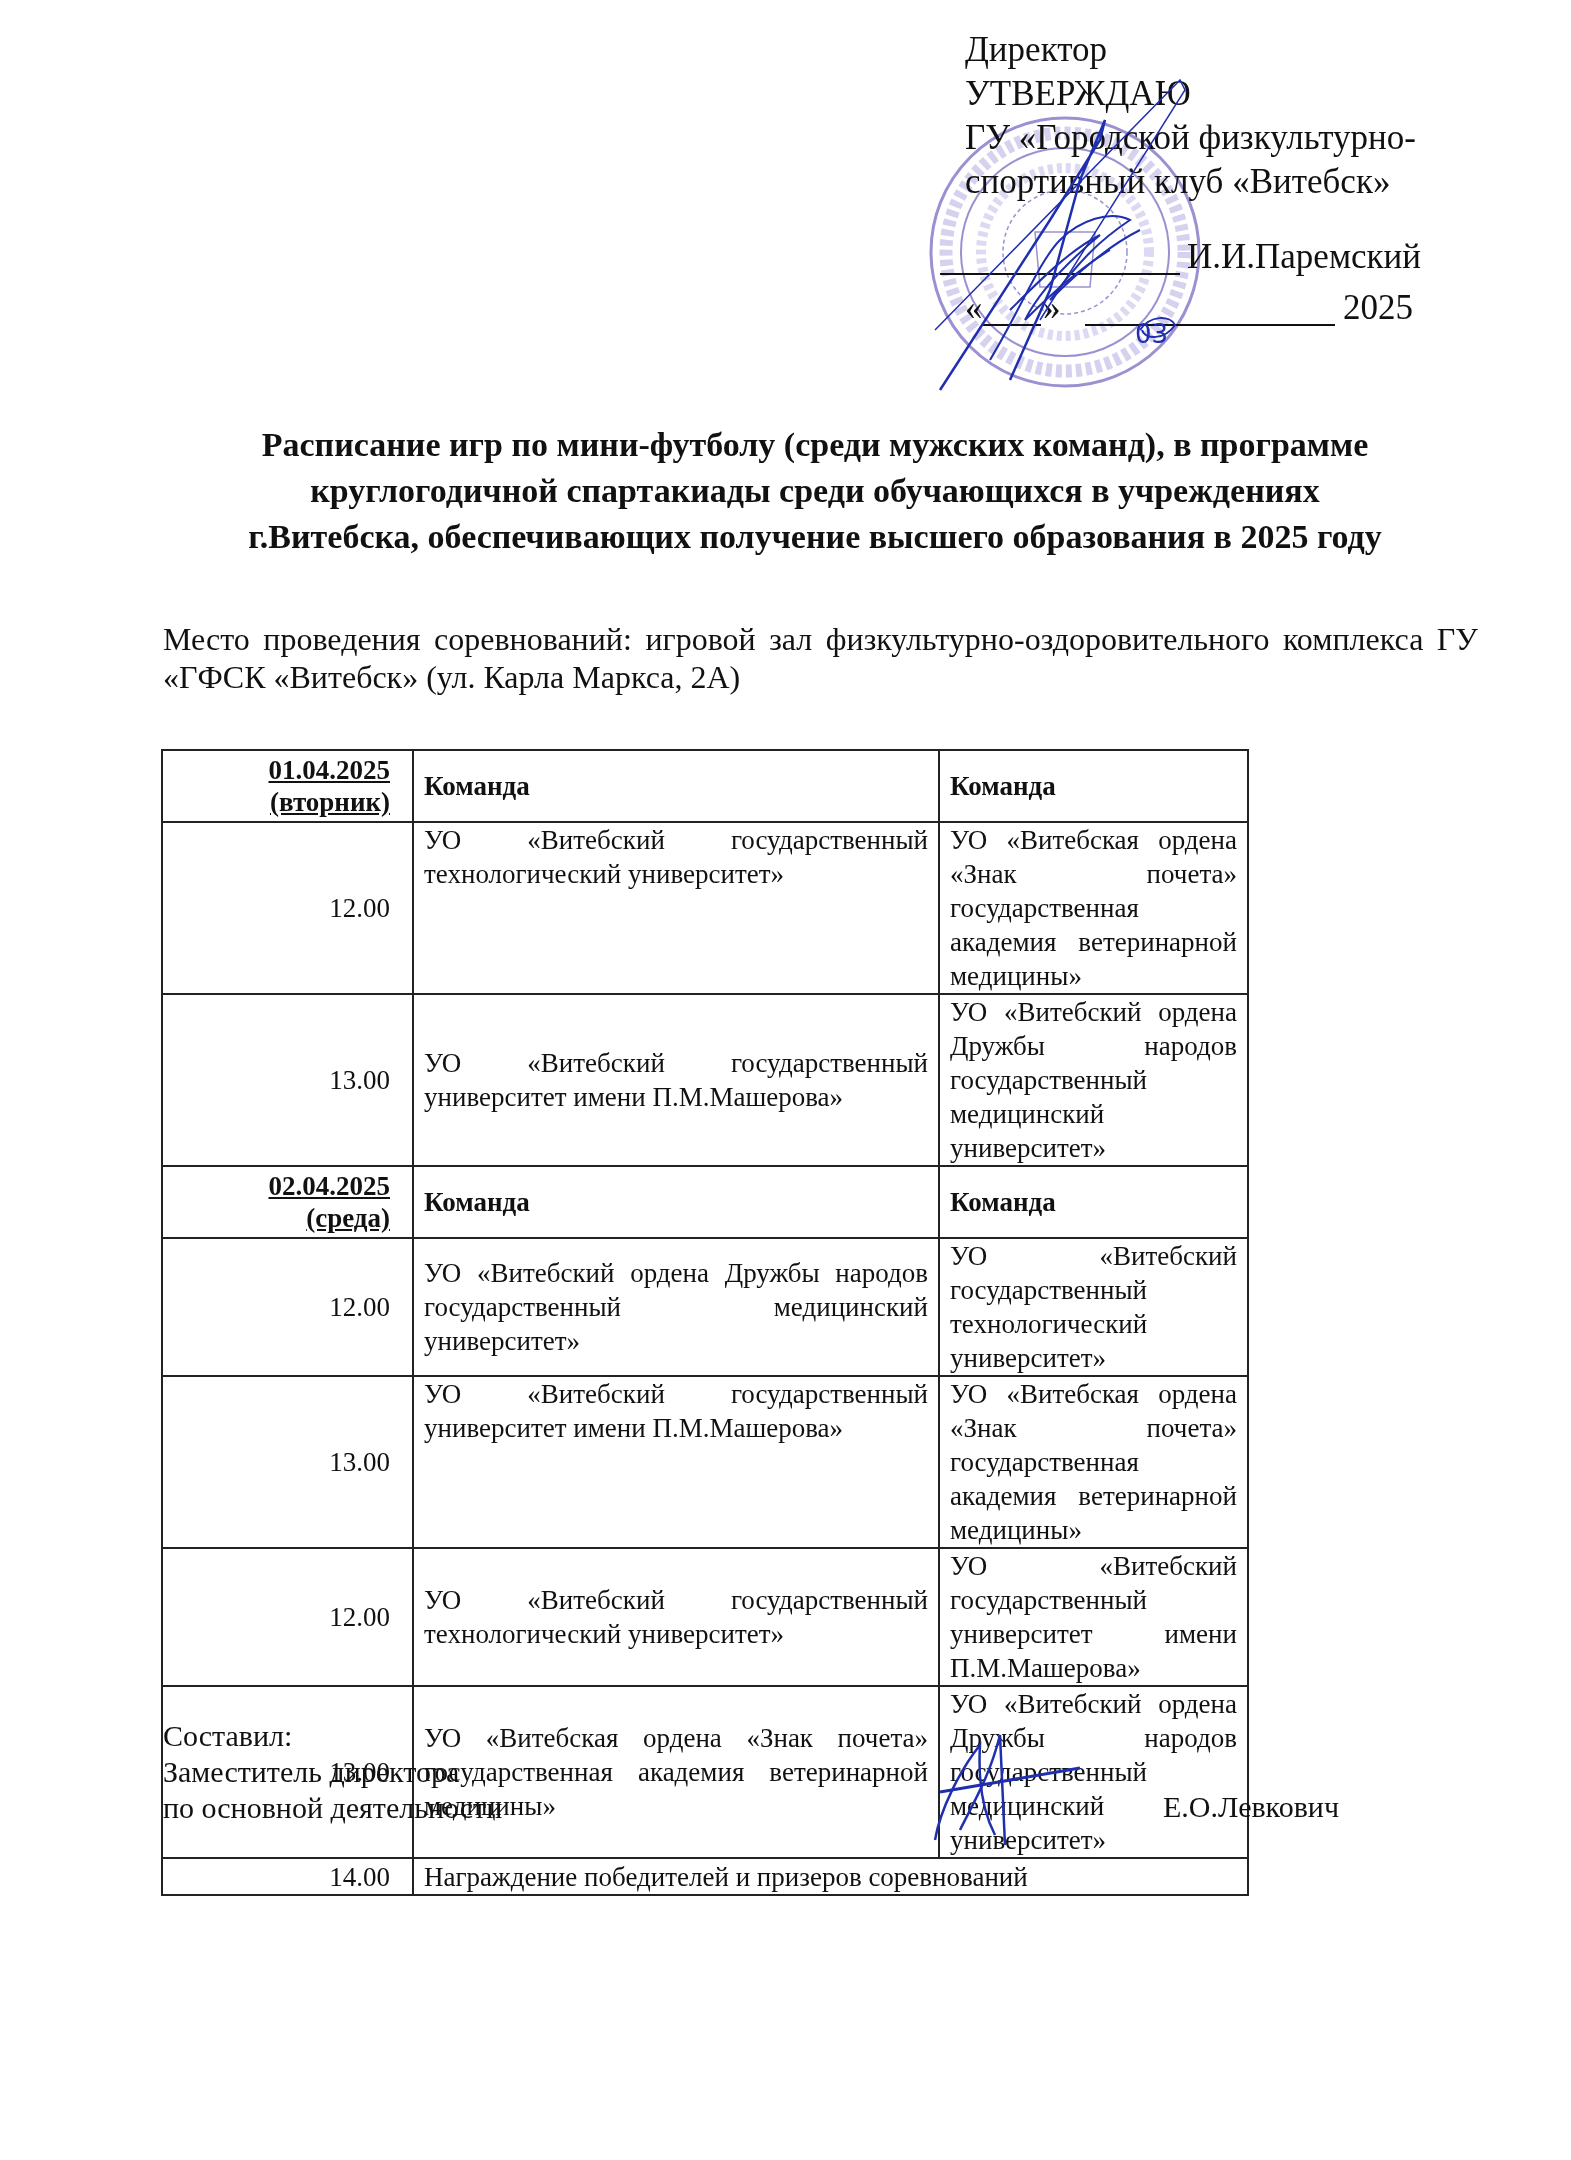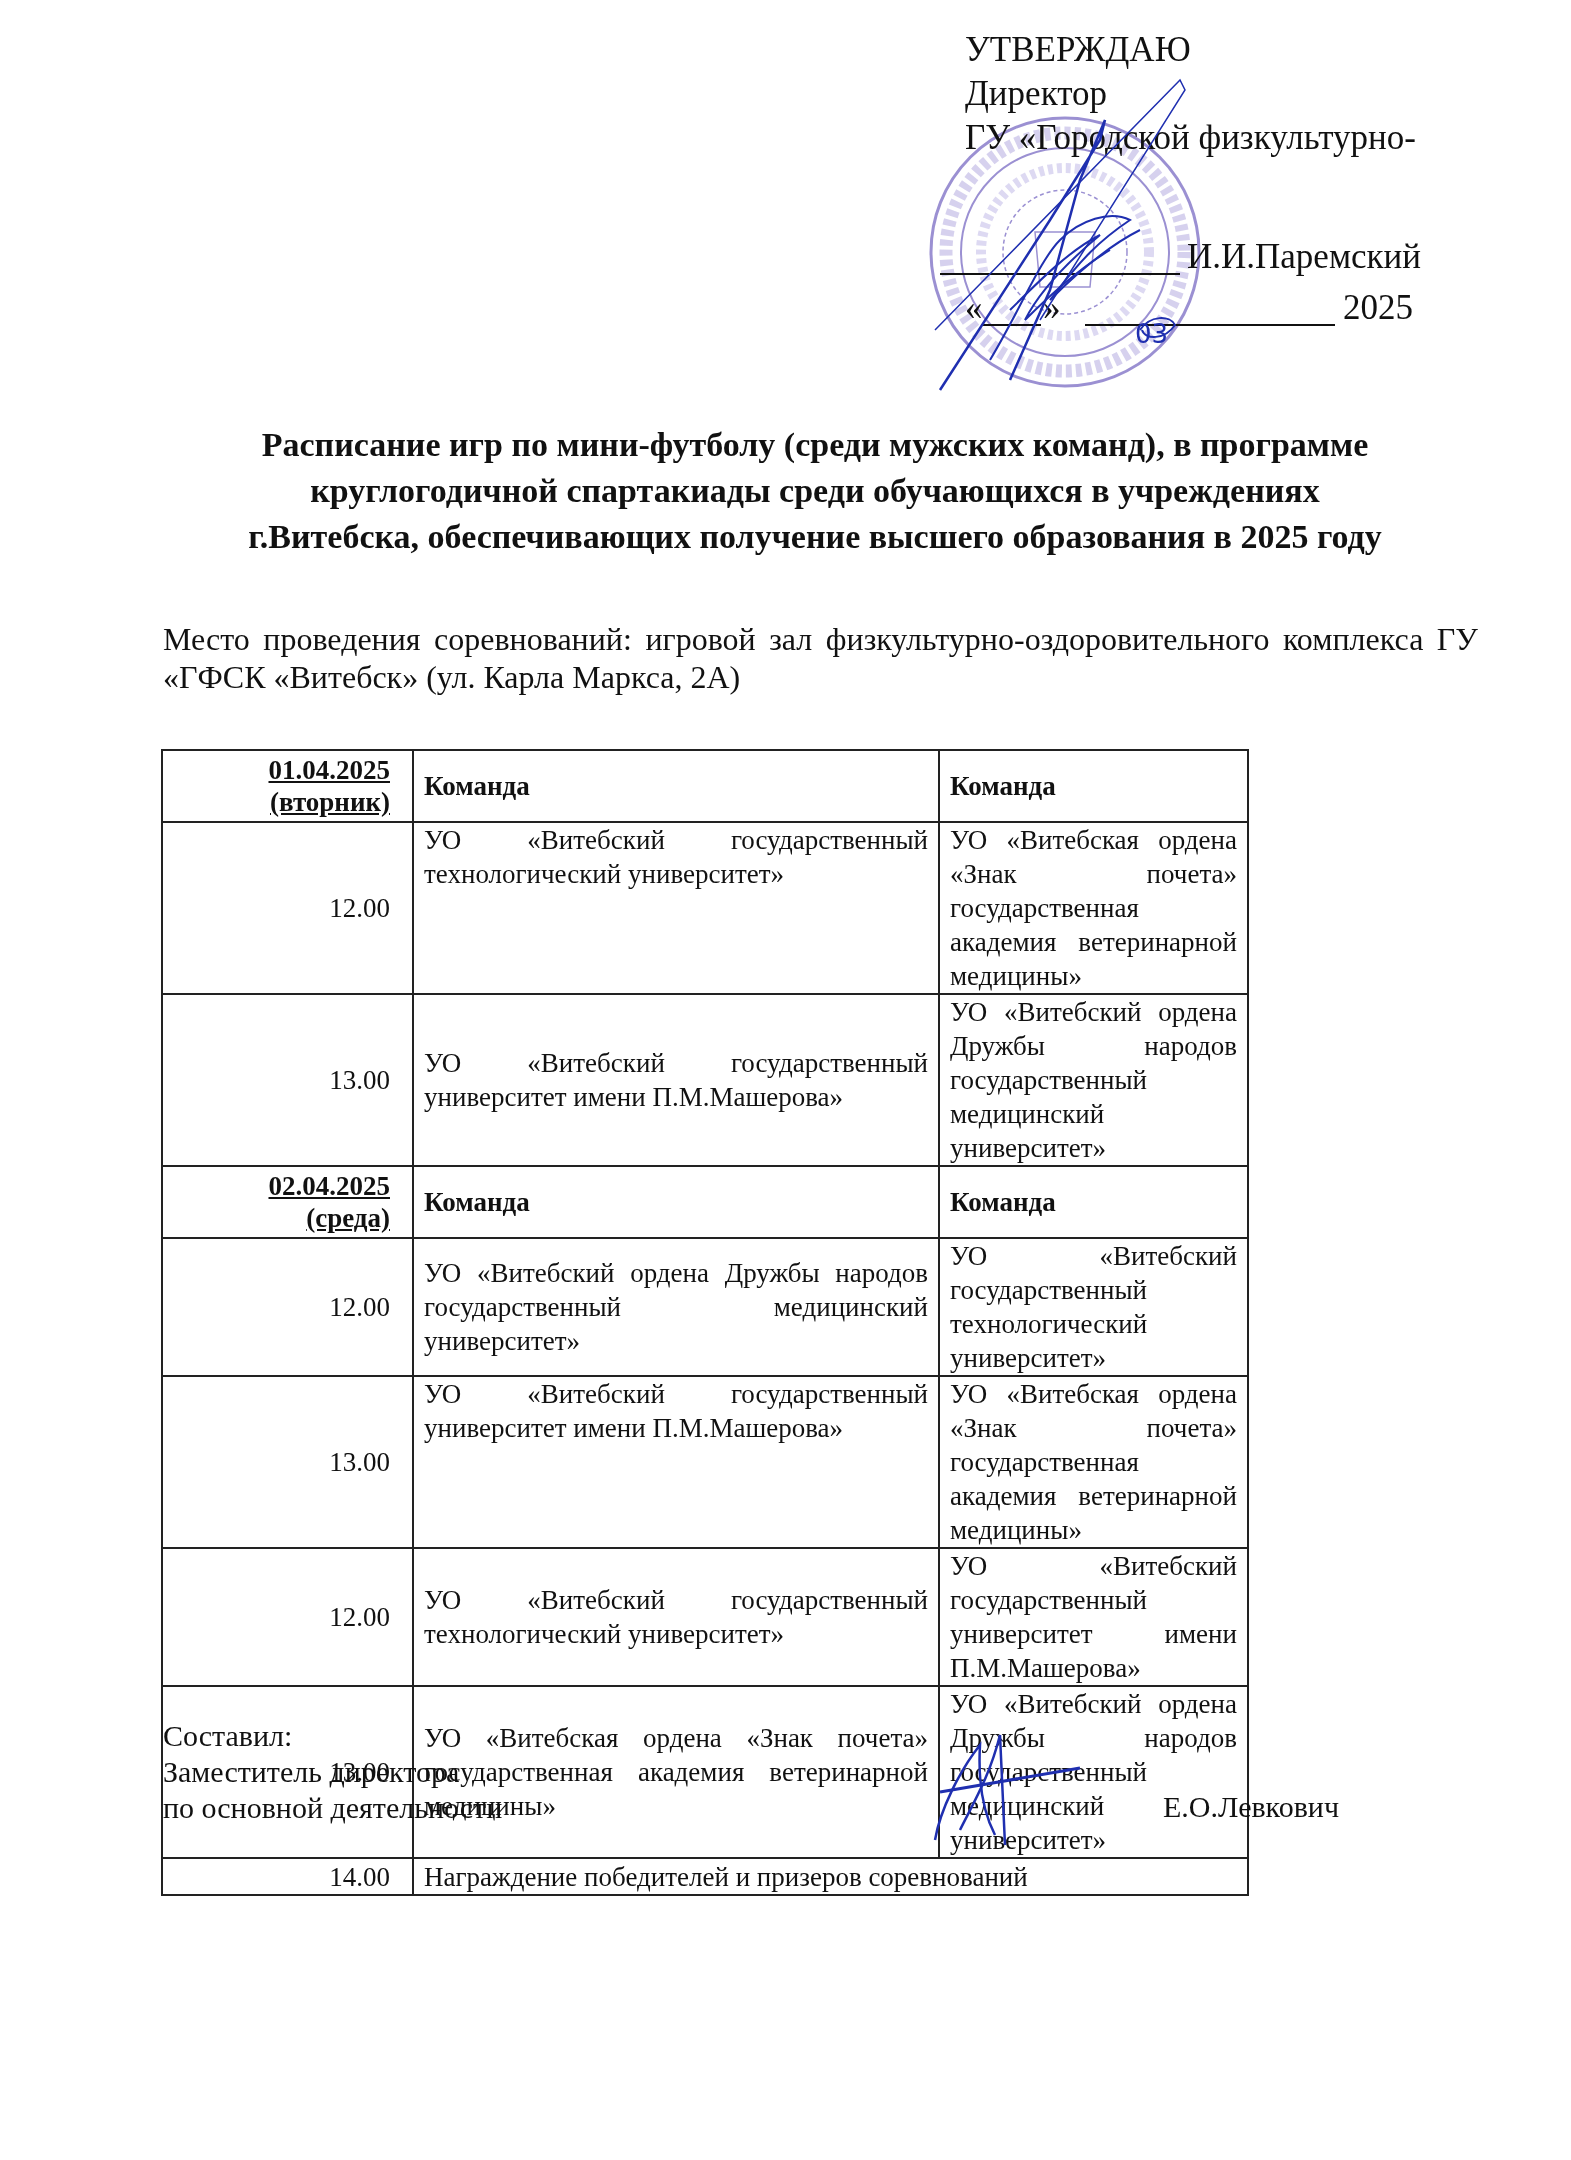--- a/index.html
+++ b/index.html
@@ -32,23 +32,24 @@
   .colhdr { font-weight: bold; }
   tr.hdr td { height: 70px; }
   .footer { position: absolute; left: 163px; top: 1718px; font-size: 30px; line-height: 36px; }
   .footer-name { position: absolute; left: 1163px; top: 1790px; font-size: 30px; }
   .sign2 { position: absolute; left: 920px; top: 1730px; width: 180px; height: 120px; }
 </style>
 </head>
 <body>
 
 <div class="approve">
+  <div class="line">Директор</div>
   <div class="line">УТВЕРЖДАЮ</div>
-  <div class="line">Директор</div>
   <div class="line">ГУ «Городской физкультурно-</div>
+  <div class="line">спортивный клуб «Витебск»</div>
 </div>
 <div class="sig-row">
   <div class="sig-blank"></div>
   <div class="sig-name">И.И.Паремский</div>
 </div>
 <div class="date-row">
   <span class="q1">«</span>
   <span class="day-blank"></span>
   <span class="q2">»</span>
   <span class="month-blank"></span>

